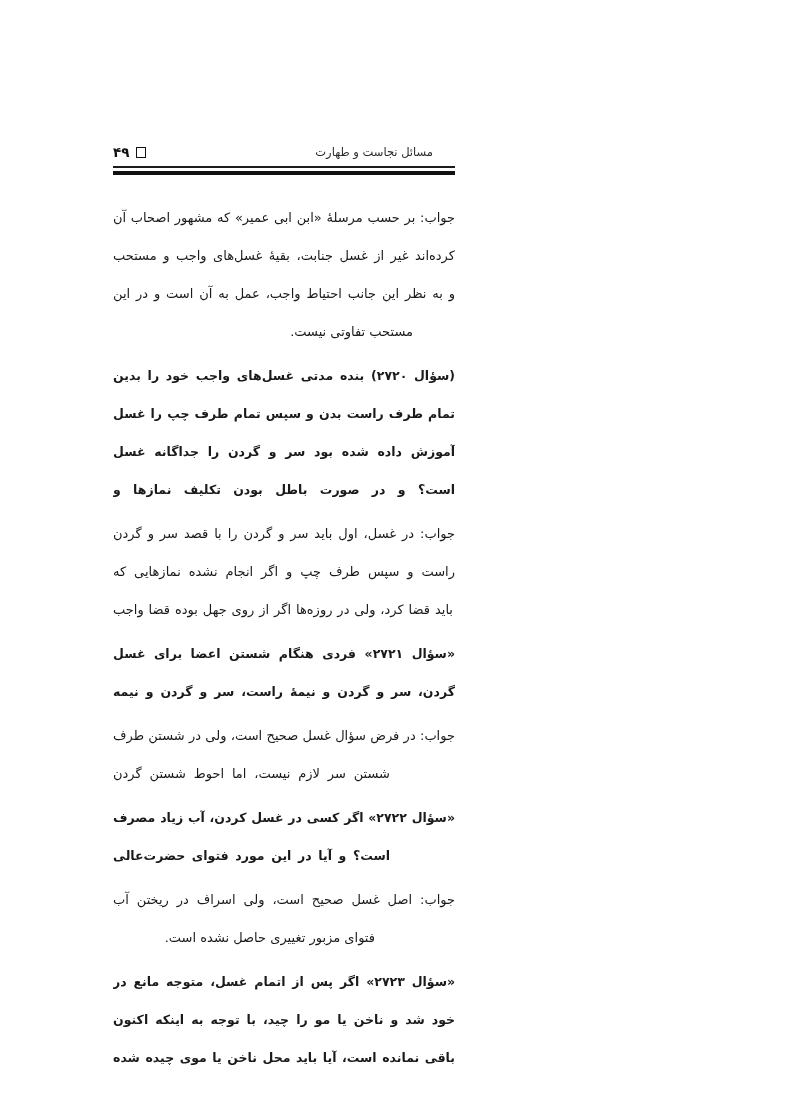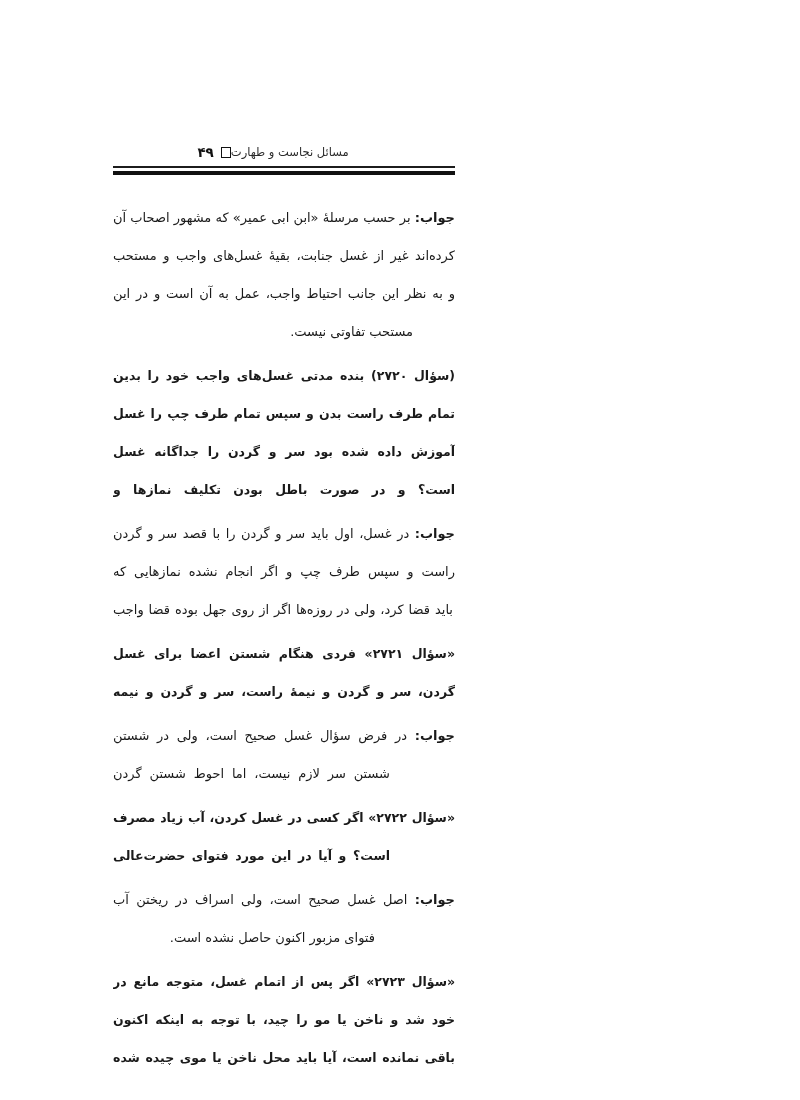--- a/index.html
+++ b/index.html
@@ -8,21 +8,21 @@
     background:#ffffff;
     font-family:"DejaVu Sans", sans-serif;
     overflow:hidden;
     position:relative;
   }
   .page{position:absolute;left:0;top:0;width:800px;height:1100px;overflow:hidden;background:#fff;}
 
   
   .rheader{
     position:absolute;left:113px;top:142px;width:342px;height:20px;
-    display:flex;justify-content:center;align-items:center;
+    display:flex;justify-content:space-between;align-items:center;
   }
   .pnum{display:flex;align-items:center;direction:ltr;}
   .pnum-n{font-weight:700;font-size:13.5px;color:#111;letter-spacing:.5px;}
   .pnum-sq{
     display:inline-block;width:8px;height:9px;
     border:1.6px solid #111;margin-left:7px;background:#fff;
   }
   .rh-title{
     direction:rtl;font-size:11.5px;color:#2b2b2b;padding-left:0;
     padding-right:22px;white-space:nowrap;
@@ -37,21 +37,21 @@
   }
   .blk{margin-top:6px;}
   .blk:first-child{margin-top:0;}
   .ln{
     height:38px;line-height:38px;font-size:13px;
     text-align:justify;text-align-last:justify;
     overflow:hidden;white-space:normal;
   }
   .ln.end{text-align-last:right;}
   .q .ln{font-weight:700;font-size:12.5px;}
-  .lbl{font-weight:700;}
+  .lbl{font-weight:400;}
 </style>
 </head>
 <body>
 
 <div class="page">
 
   <div class="rheader">
     <div class="pnum">
       <span class="pnum-n">۴۹</span>
       <span class="pnum-sq"></span>
@@ -93,21 +93,21 @@
       <div class="ln end" style="padding-right:65px;">شستن سر لازم نیست، اما احوط شستن گردن است.</div>
     </div>
 
     <div class="blk q">
       <div class="ln">«سؤال ۲۷۲۲» اگر کسی در غسل کردن، آب زیاد مصرف می‌کند. آیا غسل او صحیح</div>
       <div class="ln end" style="padding-right:65px;">است؟ و آیا در این مورد فتوای حضرت‌عالی عوض شده است؟</div>
     </div>
 
     <div class="blk a">
       <div class="ln"><span class="lbl">جواب:</span> <span>اصل غسل صحیح است، ولی اسراف در ریختن آب اشکال دارد و در</span></div>
-      <div class="ln end" style="padding-right:80px;">فتوای مزبور اکنون حاصل نشده است.</div>
+      <div class="ln end" style="padding-right:80px;">فتوای مزبور تغییری حاصل نشده است.</div>
     </div>
 
     <div class="blk q">
       <div class="ln">«سؤال ۲۷۲۳» اگر پس از اتمام غسل، متوجه مانع در ناخن یا موی سمت چپ بدن</div>
       <div class="ln">خود شد و ناخن یا مو را چید، با توجه به اینکه اکنون (پس از غسل) موضوع برای غسل</div>
       <div class="ln">باقی نمانده است، آیا باید محل ناخن یا موی چیده شده را بشوید یا غسل را اعاده کند؟</div>
     </div>
 
   </div>
 </div>

